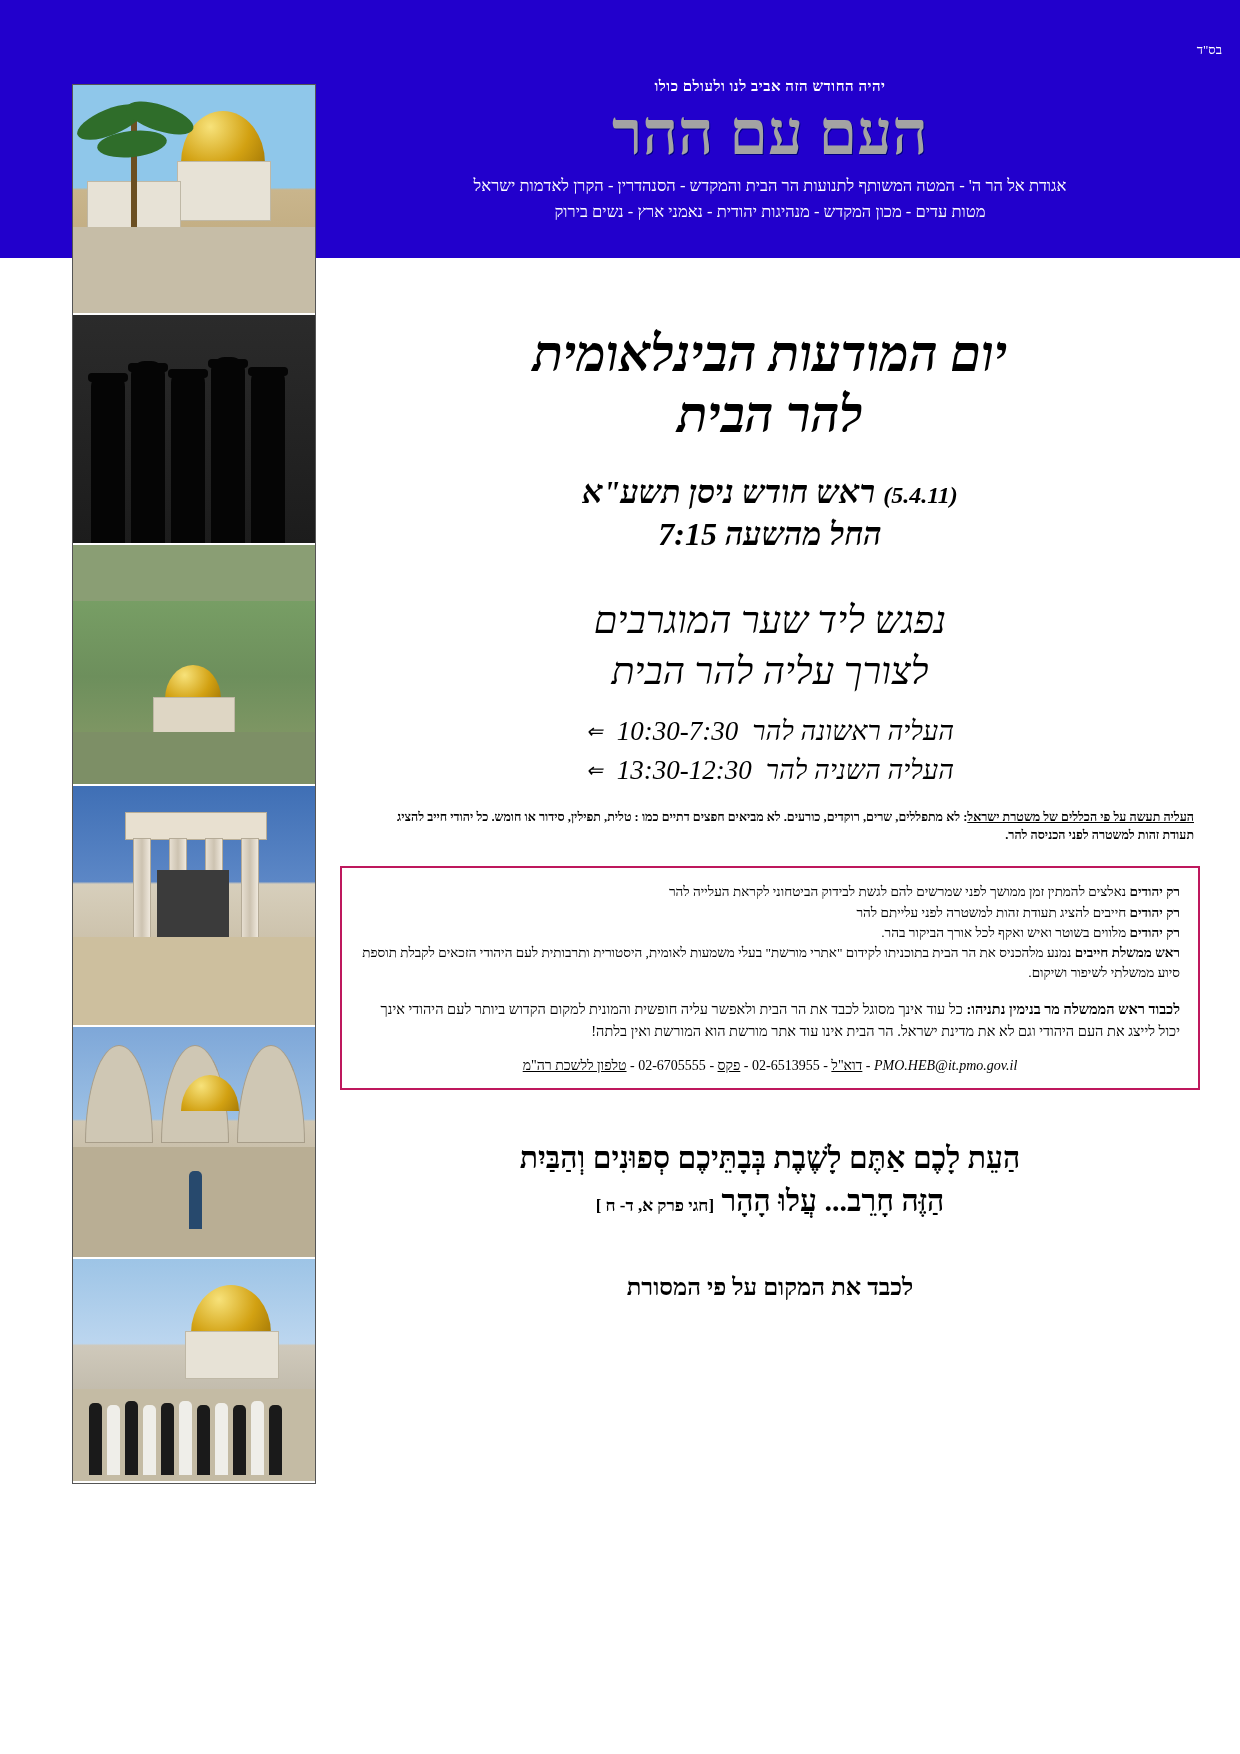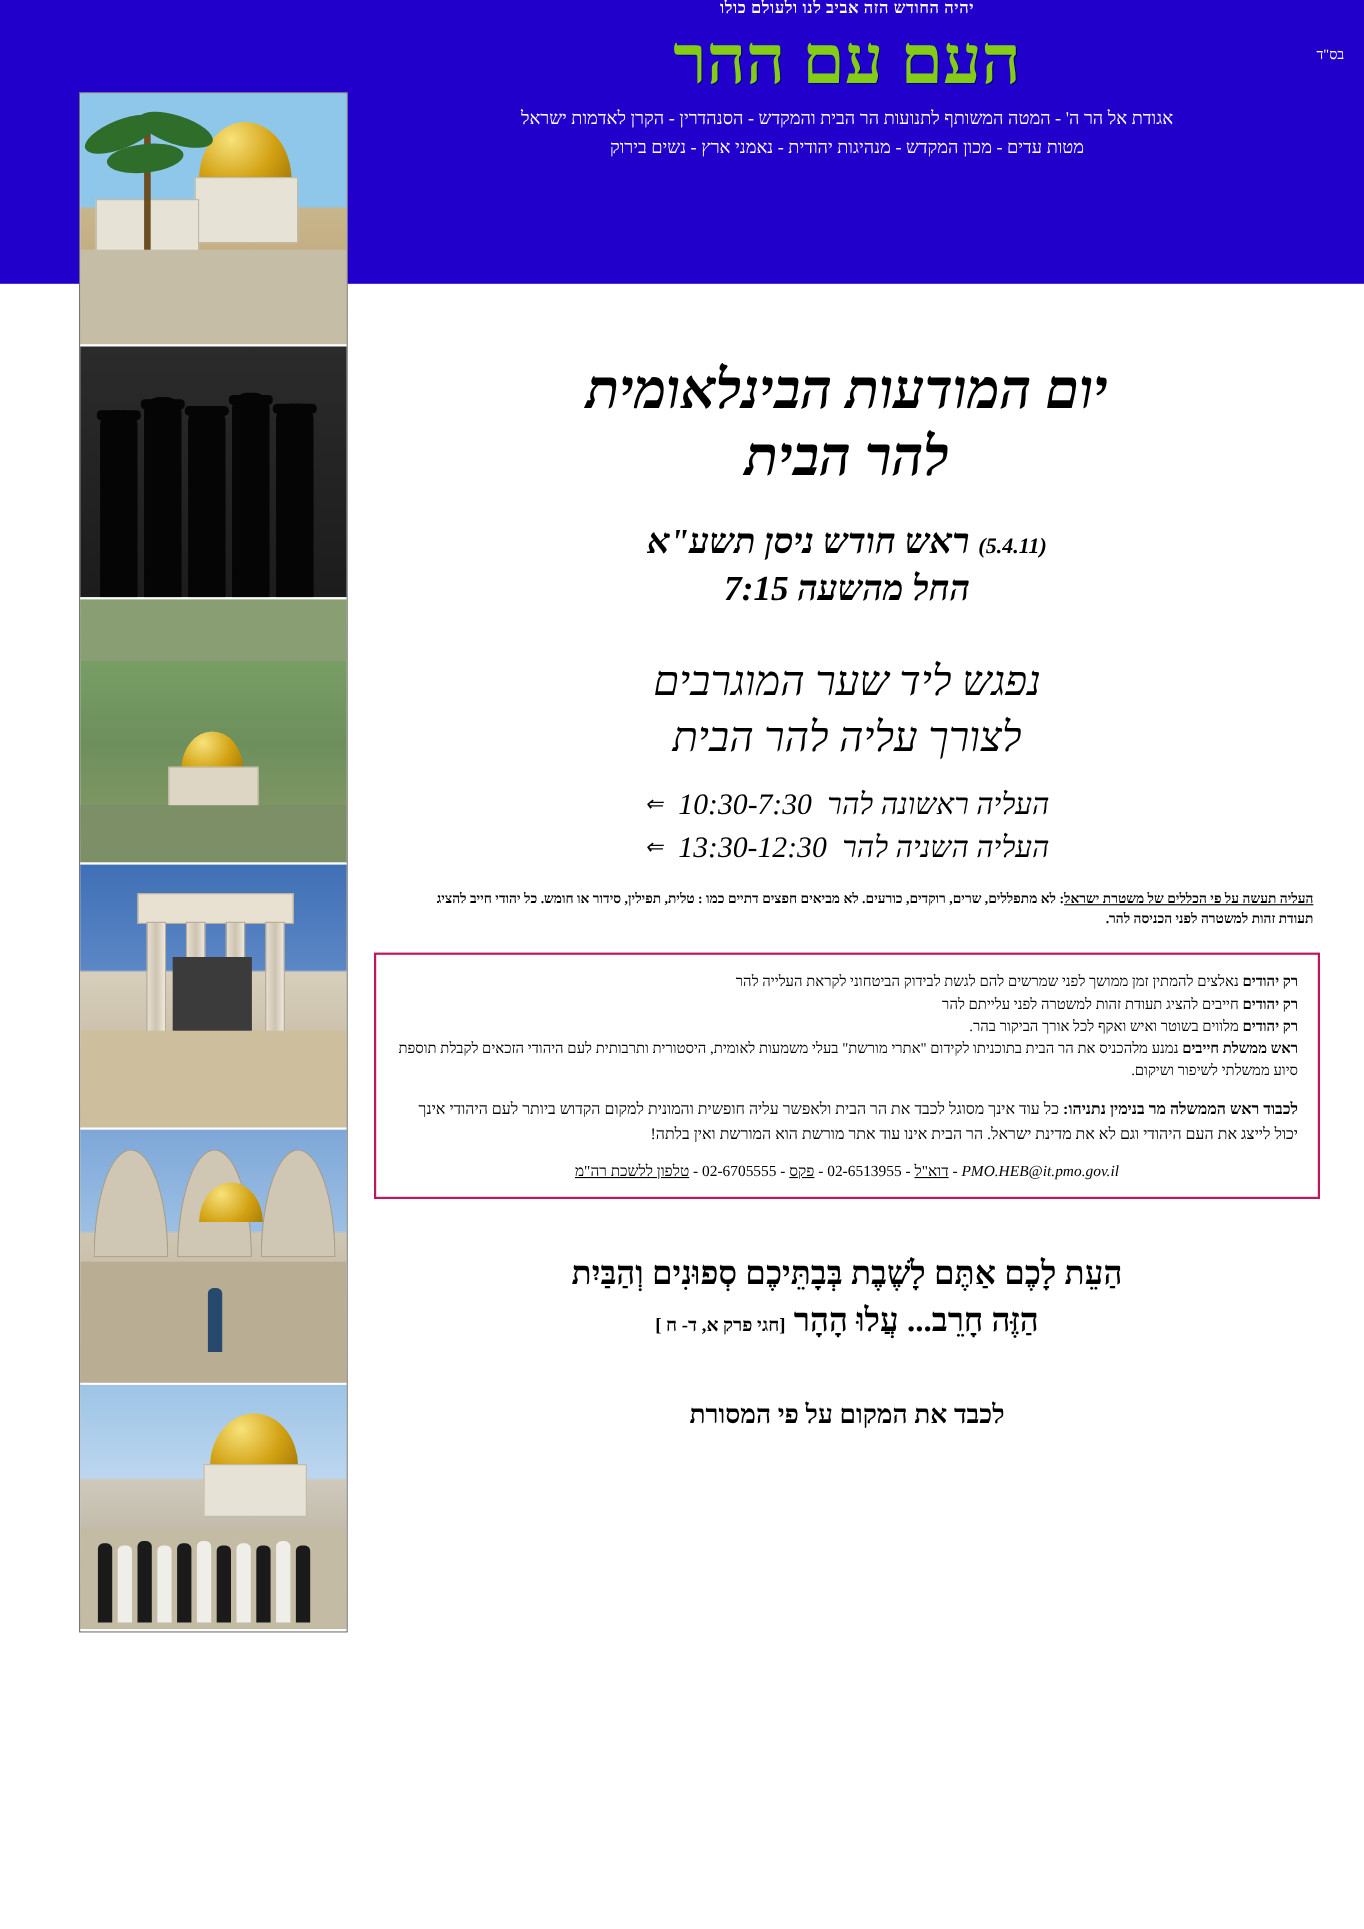--- a/index.html
+++ b/index.html
@@ -35,29 +35,30 @@
   }
   .header-inner {
     position: absolute;
     left: 330px;
     top: 0;
     width: 880px;
     text-align: center;
     direction: rtl;
   }
   .header-tagline {
+    margin-top: 78px;
     color: #ffffff;
     font-size: 15px;
     font-weight: bold;
     font-family: "Liberation Serif", serif;
     letter-spacing: 0.5px;
   }
   .header-title {
     margin-top: 6px;
-    color: #84cc16;
+    color: #a3a3a3;
     font-size: 62px;
     font-weight: bold;
     font-family: "Liberation Serif", serif;
     line-height: 1.05;
     text-shadow: 1px 1px 0 #000080;
   }
   .header-email {
     margin-top: 4px;
     color: #ffffff;
     font-size: 17px;
@@ -189,21 +190,21 @@
   }
   .date-line {
     margin-top: 26px;
     font-family: "Liberation Serif", serif;
     font-weight: bold;
     font-style: italic;
     font-size: 32px;
     line-height: 1.3;
   }
   .date-line .small {
-    font-size: 20px;
+    font-size: 24px;
   }
   .meet-block {
     margin-top: 40px;
     font-family: "Liberation Serif", serif;
     font-style: italic;
     font-size: 38px;
     line-height: 1.35;
   }
   .ascents {
     margin-top: 14px;

